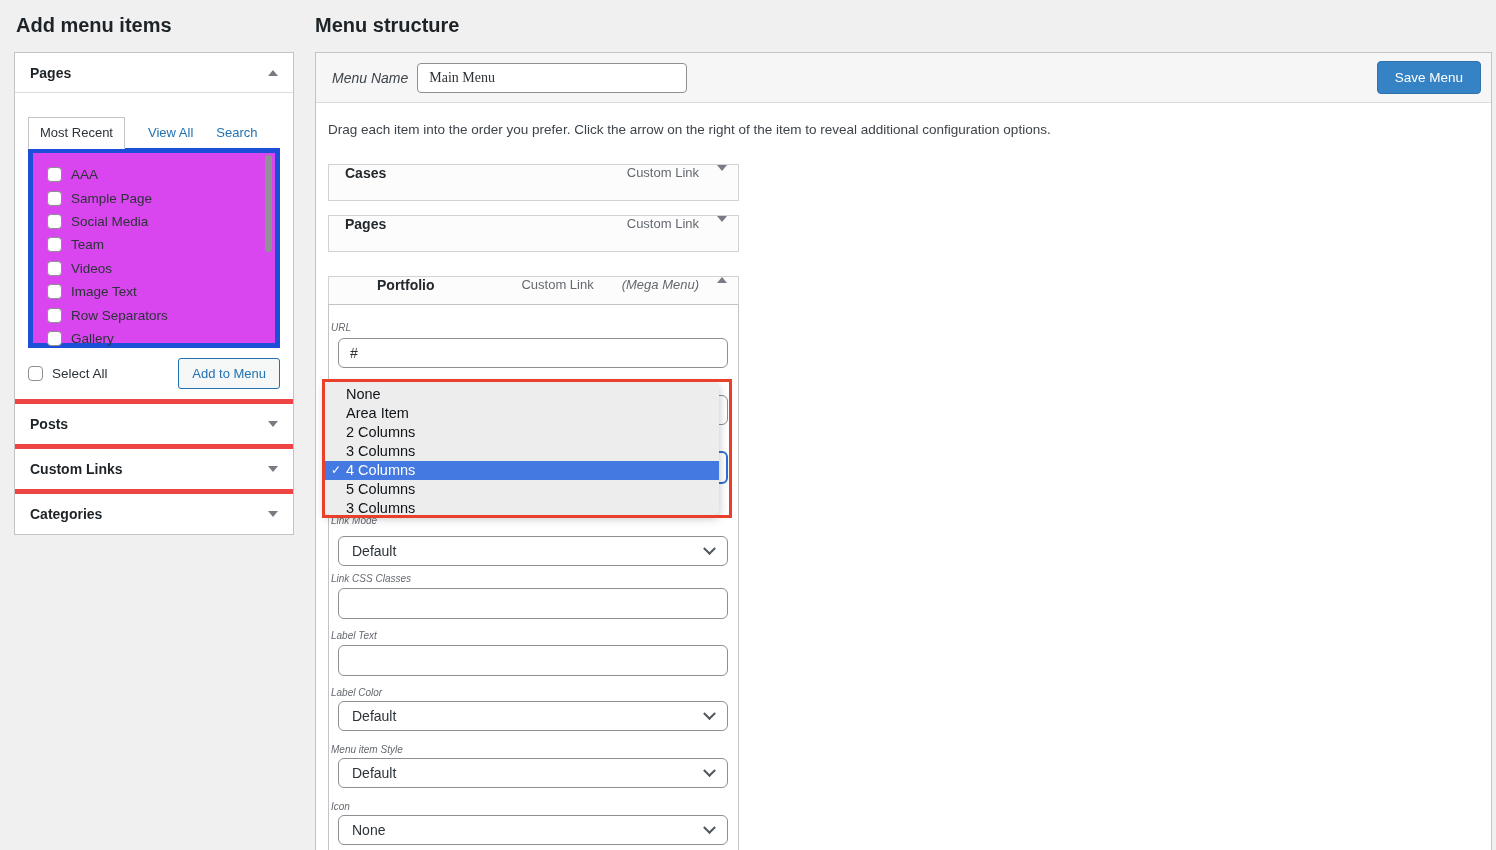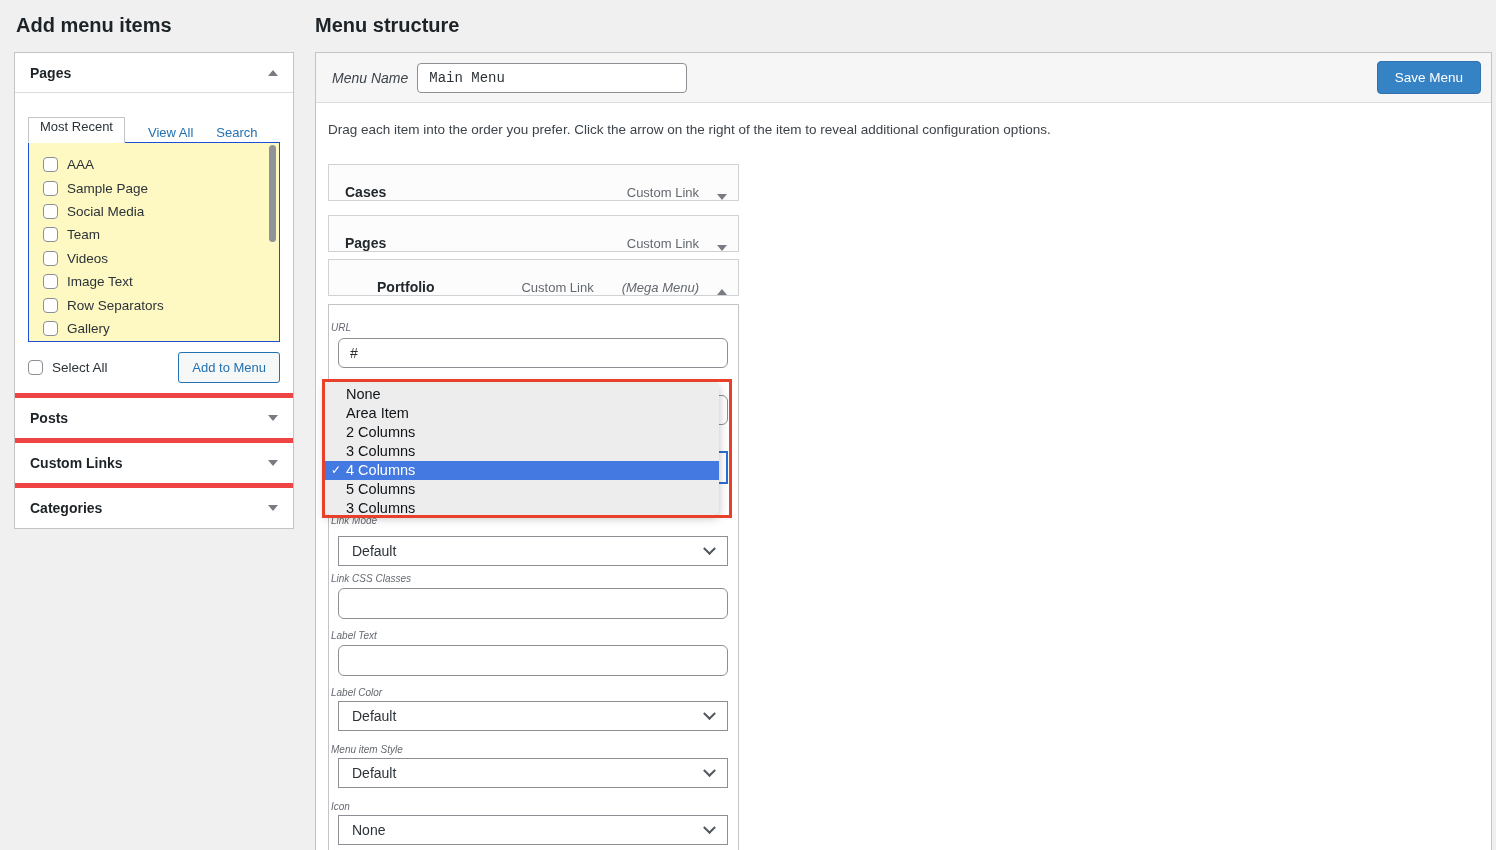--- a/index.html
+++ b/index.html
@@ -23,26 +23,26 @@
     height:40px; display:flex; align-items:center; justify-content:space-between;
     padding:0 15px; font-size:14px; font-weight:700; color:#1d2327;
     border-bottom:1px solid #dcdcde;
   }
   .tri-up { width:0; height:0; border-left:5px solid transparent; border-right:5px solid transparent; border-bottom:6px solid #787c82; }
   .tri-down { width:0; height:0; border-left:5px solid transparent; border-right:5px solid transparent; border-top:6px solid #787c82; }
   .pages-body { padding:24px 13px 10px 13px; }
   .tabs { display:flex; align-items:stretch; position:relative; z-index:2; margin-bottom:-1px; }
   .tab-active {
     background:#fff; border:1px solid #c3c4c7; border-bottom:1px solid #fff;
-    padding:1px 11px 8px; font-size:13px; color:#2c3338;
+    padding:7px 11px 8px; font-size:13px; color:#2c3338;
   }
   .tab-link { font-size:13px; color:#2271b1; margin-left:23px; padding-top:8px; text-decoration:none; cursor:pointer; }
   .list-box {
-    border:1px solid #1d4ed8; height:200px; padding:10px 0 0 14px;
-    position:relative; background:#fef9c3; z-index:1;
+    border:5px solid #1d4ed8; height:200px; padding:10px 0 0 14px;
+    position:relative; background:#d946ef; z-index:1;
   }
   .chk-row { display:flex; align-items:center; height:23.4px; font-size:13.5px; color:#2c3338; }
   .chk {
     width:15px; height:15px; border:1px solid #8c8f94; border-radius:4px;
     margin-right:9px; background:#fff; flex:none; cursor:pointer;
   }
   .scroll-thumb { position:absolute; right:3px; top:2px; width:7px; height:97px; background:#8f9297; border-radius:4px; }
   .select-row { display:flex; align-items:center; justify-content:space-between; margin-top:10px; }
   .select-all { display:flex; align-items:center; font-size:13.5px; color:#2c3338; }
   .add-btn {
@@ -62,33 +62,33 @@
     background:#fff; border:1px solid #c3c4c7;
   }
   .main-hd {
     height:50px; background:#f6f6f6; border-bottom:1px solid #dcdcde;
     display:flex; align-items:center; padding:0 10px 0 16px;
   }
   .menu-name-label { font-style:italic; font-size:14px; color:#3c434a; margin-right:9px; }
   #menu-name-input {
     width:270px; height:30px; border:1px solid #8c8f94; border-radius:4px;
     padding:0 11px; font-size:14px; color:#2c3338; background:#fff;
-    font-family:Liberation Mono, monospace;
+    font-family:Liberation Serif, serif;
   }
   .hd-spacer { flex:1; }
   .save-btn {
     background:#3582c4; border:1px solid #2f72ac; color:#fff; border-radius:4px;
     padding:8px 17px; font-size:13.5px; cursor:pointer;
     font-family:"Liberation Sans", sans-serif;
   }
   .instruction { position:absolute; left:12px; top:69px; font-size:13.5px; color:#3c434a; }
   .item-bar {
     position:absolute; left:12px; width:411px; height:37px;
     background:#fcfcfc; border:1px solid #d0d2d6;
-    display:flex; align-items:flex-end; padding:0 11px 0 16px; cursor:move;
+    display:flex; align-items:flex-start; padding:0 11px 0 16px; cursor:move;
   }
   .bar-title { font-size:14px; font-weight:700; color:#23282d; }
   .bar-spacer { flex:1; }
   .bar-type { font-size:13px; color:#646970; }
   .bar-badge { font-size:13px; font-style:italic; color:#646970; margin-left:28px; }
   .bar-arrow { margin-left:18px; cursor:pointer; }
 
   #settings-box {
     position:absolute; left:12px; top:251px; width:411px; height:560px;
     background:#fff; border:1px solid #c3c4c7;
@@ -98,21 +98,21 @@
     font-style:italic; font-size:10px; color:#646970; z-index:1;
   }
   .fld-input {
     position:absolute; left:9px; width:390px; height:30px;
     border:1px solid #8c8f94; border-radius:6px; background:#fff;
     font-size:14px; color:#2c3338; padding:0 11px; z-index:1;
     font-family:"Liberation Sans", sans-serif;
   }
   .fld-select {
     position:absolute; left:9px; width:390px; height:30px;
-    border:1px solid #8c8f94; border-radius:0; background:#fff;
+    border:1px solid #8c8f94; border-radius:6px; background:#fff;
     display:flex; align-items:center; justify-content:space-between;
     font-size:14px; color:#2c3338; padding:0 13px; z-index:1; cursor:pointer;
   }
   .chev { width:9px; height:9px; border-right:2px solid #50575e; border-bottom:2px solid #50575e; transform:rotate(45deg) translate(-2px,-2px); }
   .ghost-select { border:2px solid #2e6fd0; height:33px; }
 
   
   #columns-popup {
     position:absolute; left:-4px; top:77px; width:394px; height:133px;
     background:#ededed; border-radius:5px; z-index:3; padding-top:3px;
@@ -218,21 +218,21 @@
     <span class="bar-spacer"></span>
     <span class="bar-type">Custom Link</span>
     <span class="bar-arrow tri-down"></span>
   </div>
   <div class="item-bar" style="top:162px;">
     <span class="bar-title">Pages</span>
     <span class="bar-spacer"></span>
     <span class="bar-type">Custom Link</span>
     <span class="bar-arrow tri-down"></span>
   </div>
-  <div class="item-bar" style="top:206px;padding-left:48px;">
+  <div class="item-bar" style="top:223px;padding-left:48px;">
     <span class="bar-title">Portfolio</span>
     <span class="bar-spacer"></span>
     <span class="bar-type">Custom Link</span>
     <span class="bar-badge">(Mega Menu)</span>
     <span class="bar-arrow tri-up"></span>
   </div>
 
   <div id="settings-box">
     <span class="fld-label" style="top:13px;">URL</span>
     <input class="fld-input" style="top: 33px;" value="#">

